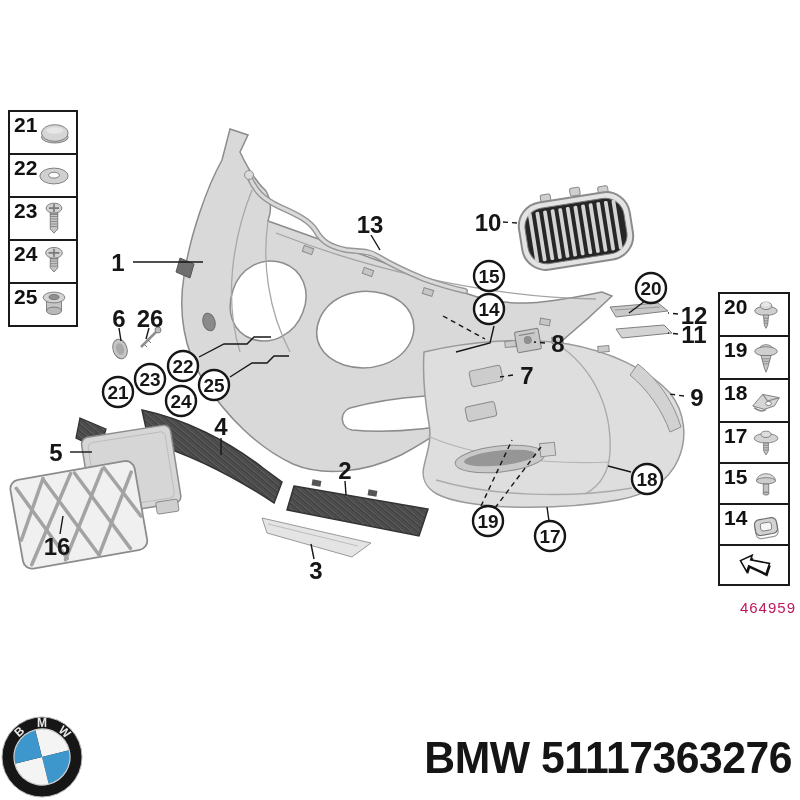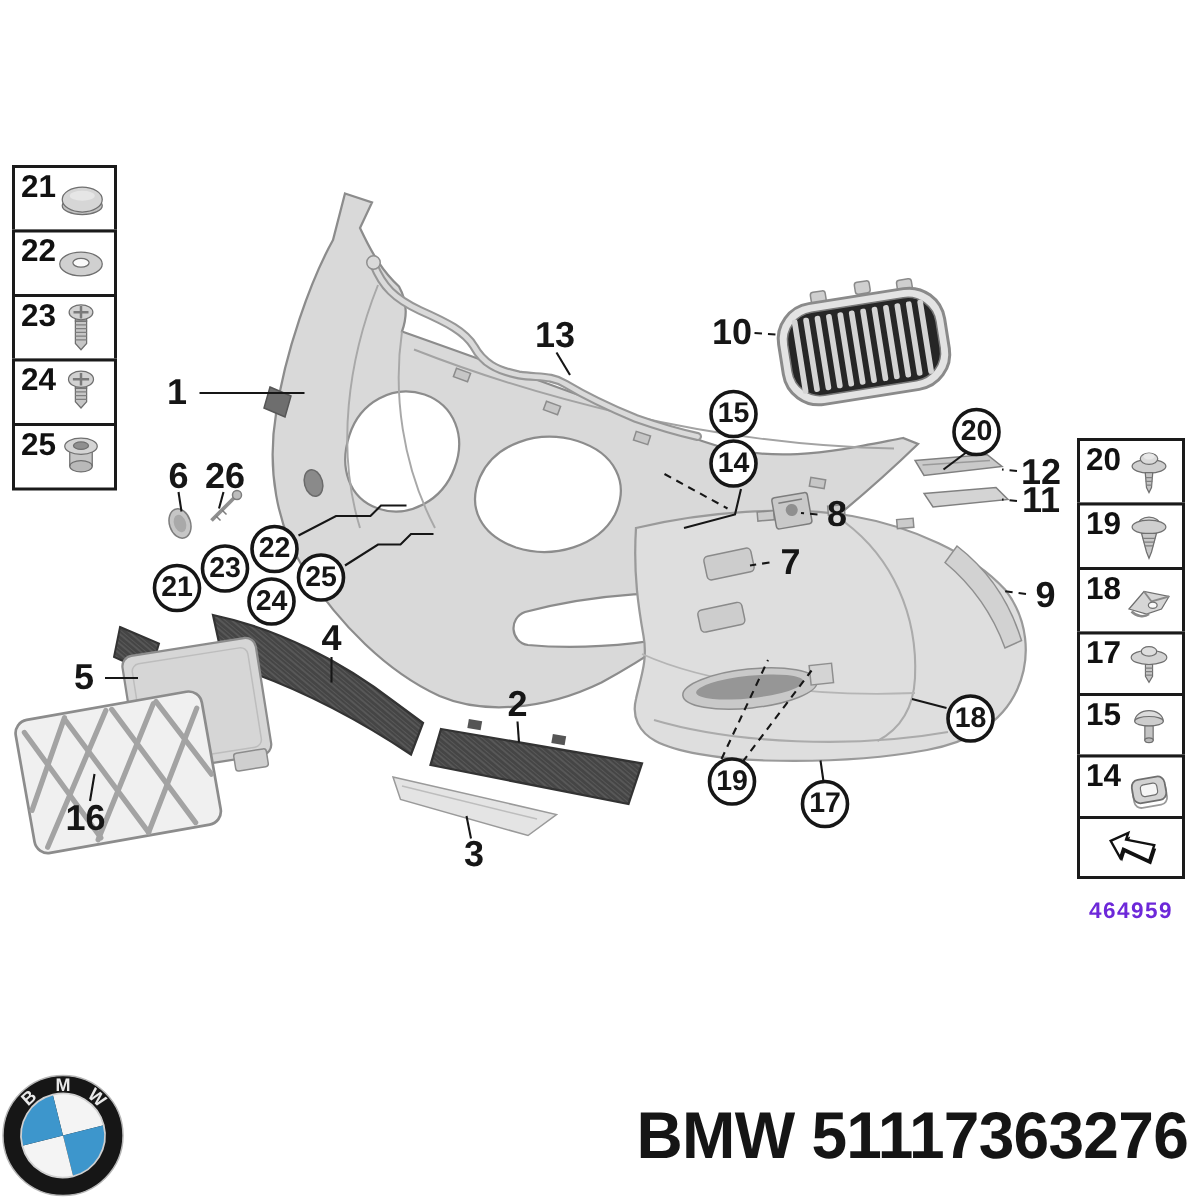--- a/index.html
+++ b/index.html
@@ -14,22 +14,22 @@
   .dash{stroke-dasharray:5,4;}
   
   .col{position:absolute;}
   .box{position:relative;box-sizing:border-box;border:2px solid #1a1a1a;background:#fff;margin-top:-2px;}
   .box:first-child{margin-top:0;}
   .bnum{position:absolute;left:4px;top:2px;font-weight:bold;font-size:21px;color:#111;line-height:1;}
   .bicon{position:absolute;right:1px;top:50%;transform:translateY(-50%);}
   .col-left{left:8px;top:110px;width:70px;}
   .col-left .box{width:70px;height:45px;}
   .col-right{left:718px;top:292px;width:72px;}
-  .figcode{position:absolute;left:712px;top:599px;width:84px;text-align:center;
-           font-size:15px;letter-spacing:1px;color:#6d28d9;font-weight:bold;}
+  .figcode{position:absolute;left:712px;top:599px;width:84px;text-align:right;
+           font-size:15px;letter-spacing:1px;color:#be185d;font-weight:normal;}
   
   .brandmark{position:absolute;left:1px;top:716px;}
   .partnum{position:absolute;right:8px;top:733px;font-weight:bold;font-size:44px;
            letter-spacing:-0.5px;color:#151515;transform:scaleX(0.97);transform-origin:right;}
 </style>
 </head>
 <body>
 
 <div class="stage">
 

